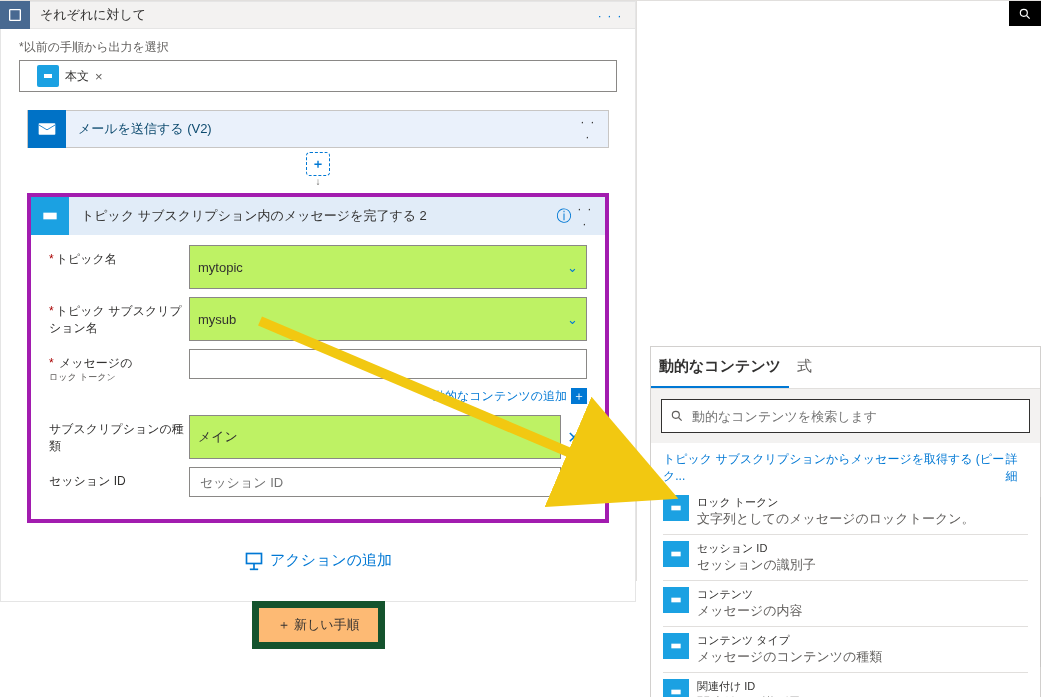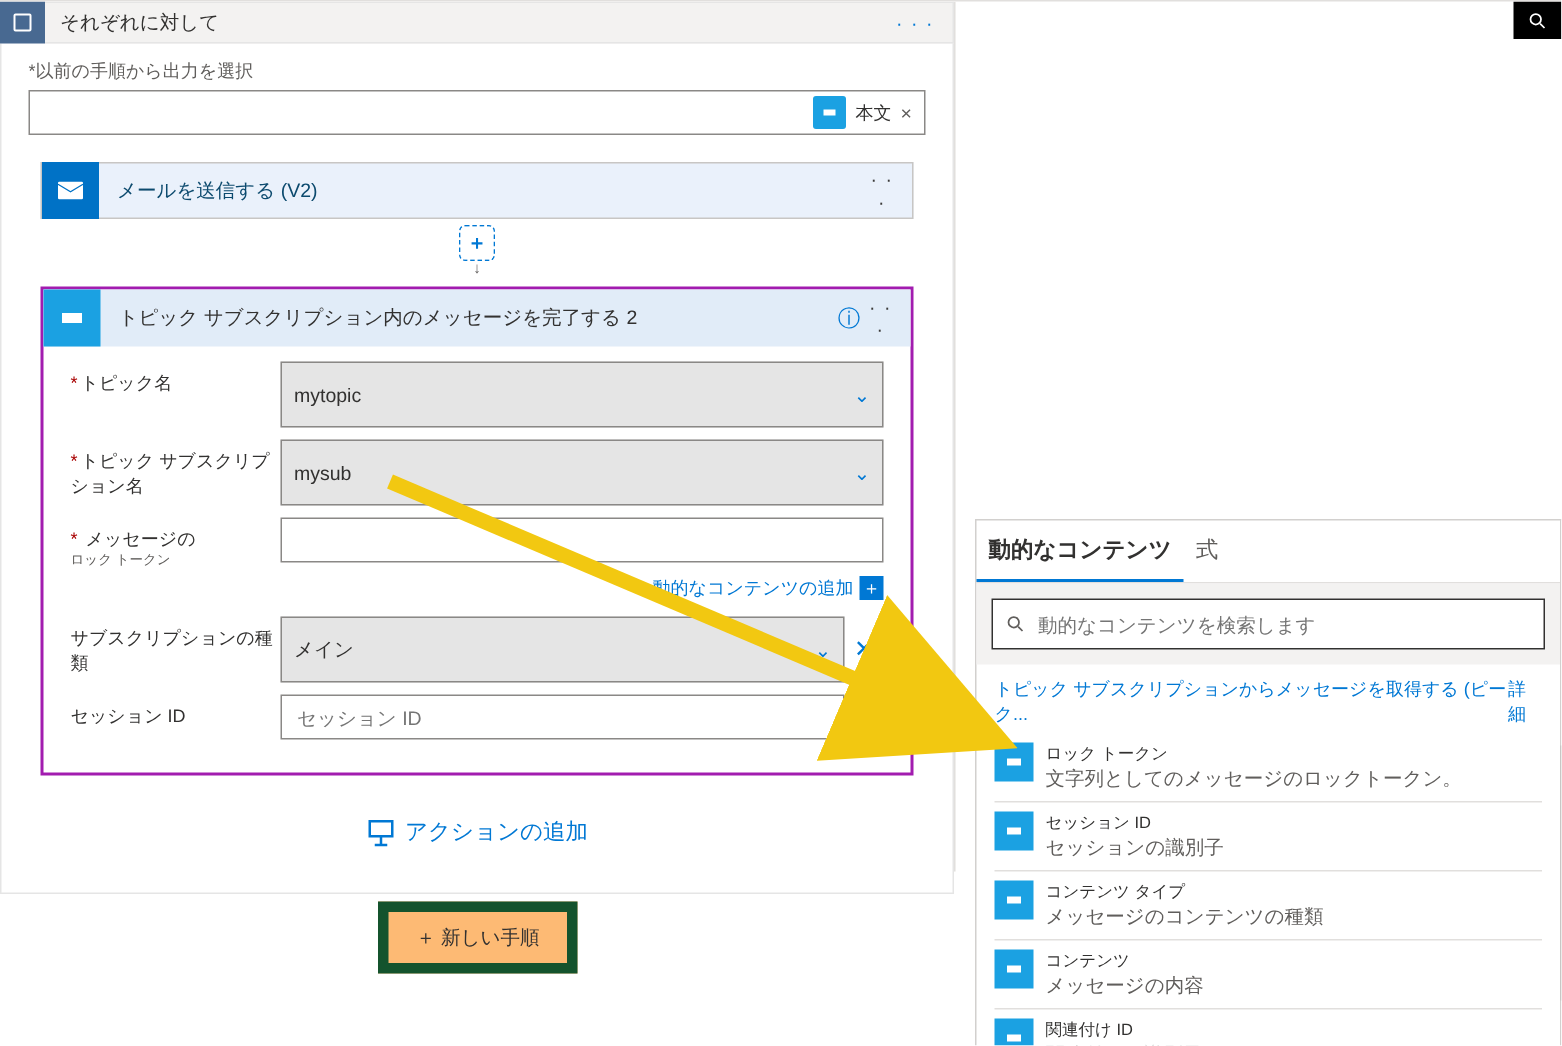--- a/index.html
+++ b/index.html
@@ -8,48 +8,48 @@
   
   .designer { position:absolute; left:0; top:0; width:637px; height:580px; border-right:1px solid #e1dfdd; background:#faf9f8;}
   
   .foreach-hdr { display:flex; align-items:center; height:28px; }
   .foreach-iconbox { width:30px; height:28px; background:#486991; display:flex; align-items:center; justify-content:center;}
   .foreach-iconbox svg { width:16px; height:16px; stroke:#fff; fill:none; }
   .foreach-title { flex:1; height:28px; background:#f3f2f1; display:flex; align-items:center; padding:0 10px; font-size:13px; color:#323130; border:1px solid #e5e5e5; border-left:none;}
   .dots { width:30px; text-align:center; color:#0078d4; letter-spacing:1px; cursor:pointer;}
   .foreach-body { border:1px solid #e5e5e5; border-top:none; background:#fff; padding:10px 18px 14px 18px;}
   .lbl-grey { font-size:12px; color:#605e5c; margin-bottom:4px;}
-  .output-box { border:1px solid #8a8886; height:30px; display:flex; align-items:center; padding:2px;justify-content:flex-end;}
+  .output-box { border:1px solid #8a8886; height:30px; display:flex; align-items:center; padding:15px;}
   .token { display:inline-flex; align-items:center; background:#fff; border-radius:2px; margin-left:2px;}
   .token-ico { width:22px; height:22px; background:#1ba1e2; display:flex; align-items:center; justify-content:center; border-radius:2px;}
   .token-ico svg { width:12px; height:12px; fill:#fff;}
   .token-txt { padding:0 6px; font-size:12px;}
   .token-x { color:#605e5c; font-size:13px; padding-right:6px; cursor:pointer;}
   
   .step { margin:18px 8px 0 8px; display:flex; align-items:center; height:38px; border:1px solid #c8c6c4; background:#eaf1fb;}
   .step-ico { width:38px; height:38px; background:#0072c6; display:flex; align-items:center; justify-content:center;}
   .step-ico svg{ width:20px; height:20px; fill:#fff;}
   .step-title { flex:1; padding:0 12px; color:#0c4a6e;}
   .step .dots { color:#3b3a39; padding-right:10px;}
   
   .plus { text-align:center; margin:4px 0;}
   .plus-badge { display:inline-flex; width:24px; height:24px; border:1px dashed #0078d4; border-radius:4px; align-items:center; justify-content:center; color:#0078d4; font-weight:bold;}
   
-  .card { margin:6px 8px 0 8px; border:2px solid #a21caf; background:#fff;}
+  .card { margin:6px 8px 0 8px; border:4px solid #a21caf; background:#fff;}
   .card-hdr { height:38px; background:#e1ecf8; display:flex; align-items:center;}
   .card-hdr .step-ico { background:#1ba1e2;}
   .card-hdr .title { flex:1; padding:0 12px; color:#323130;}
   .info-ico { width:22px; color:#0078d4; font-size:15px; text-align:center;}
   .card-body { padding:10px 18px 14px 18px;}
   .row { display:flex; align-items:flex-start; margin-bottom:8px;}
   .row-lbl { width:140px; padding-top:6px; font-size:12px; color:#323130;}
   .row-lbl .sub { font-size:9px; color:#605e5c; display:block; line-height:10px;}
   .req::before { content:"*"; color:#a80000; margin-right:2px;}
   .field { flex:1; display:flex; align-items:center;}
-  .combo { flex:1; height:44px; border:1px solid #8a8886; display:flex; align-items:center; padding:16px 8px; justify-content:space-between; background:#e5e5e5;}
+  .combo { flex:1; height:44px; border:1px solid #8a8886; display:flex; align-items:center; padding:16px 8px; justify-content:space-between; background:#bef264;}
   .combo .chev { color:#0078d4;}
   .txtbox { flex:1; height:30px; border:1px solid #8a8886; padding:0 8px; background:#fff; display:flex; align-items:center;}
   .txtbox input { border:none; outline:none; width:100%; font-size:13px;}
   .clear-x { width:26px; text-align:center; color:#0078d4; font-size:16px; cursor:pointer;}
   .dyn-link { text-align:right; font-size:12px; color:#0078d4; margin-top:-2px; margin-bottom:10px; display:flex; justify-content:flex-end; align-items:flex-start; gap:4px;}
   .dyn-badge { width:16px; height:16px; background:#0078d4; color:#fff; font-size:12px; display:inline-flex; align-items:center; justify-content:center;}
   .conn-note { font-size:11px; color:#0078d4; margin-top:4px;}
   
   .add-action { text-align:center; margin:28px 0 16px 0;}
   .add-action a { color:#0078d4; text-decoration:none; font-size:15px;}
@@ -261,33 +261,33 @@
             <div class="dc-item-desc">セッションの識別子</div>
           </div>
         </div>
         <div class="dc-item">
           <div class="dc-item-ico">
             <svg viewBox="0 0 24 24">
               <rect x="4" y="8" width="16" height="8"></rect>
             </svg>
           </div>
           <div class="dc-item-main">
+            <div class="dc-item-title">コンテンツ</div>
+            <div class="dc-item-desc">メッセージの内容</div>
+          </div>
+        </div>
+        <div class="dc-item">
+          <div class="dc-item-ico">
+            <svg viewBox="0 0 24 24">
+              <rect x="4" y="8" width="16" height="8"></rect>
+            </svg>
+          </div>
+          <div class="dc-item-main">
             <div class="dc-item-title">コンテンツ タイプ</div>
             <div class="dc-item-desc">メッセージのコンテンツの種類</div>
-          </div>
-        </div>
-        <div class="dc-item">
-          <div class="dc-item-ico">
-            <svg viewBox="0 0 24 24">
-              <rect x="4" y="8" width="16" height="8"></rect>
-            </svg>
-          </div>
-          <div class="dc-item-main">
-            <div class="dc-item-title">コンテンツ</div>
-            <div class="dc-item-desc">メッセージの内容</div>
           </div>
         </div>
         <div class="dc-item">
           <div class="dc-item-ico">
             <svg viewBox="0 0 24 24">
               <rect x="4" y="8" width="16" height="8"></rect>
             </svg>
           </div>
           <div class="dc-item-main">
             <div class="dc-item-title">関連付け ID</div>

